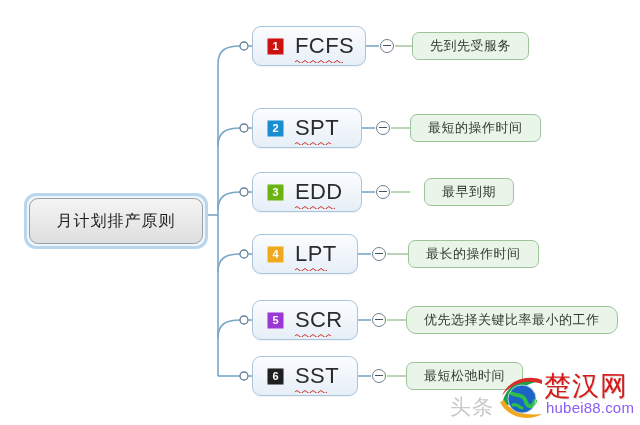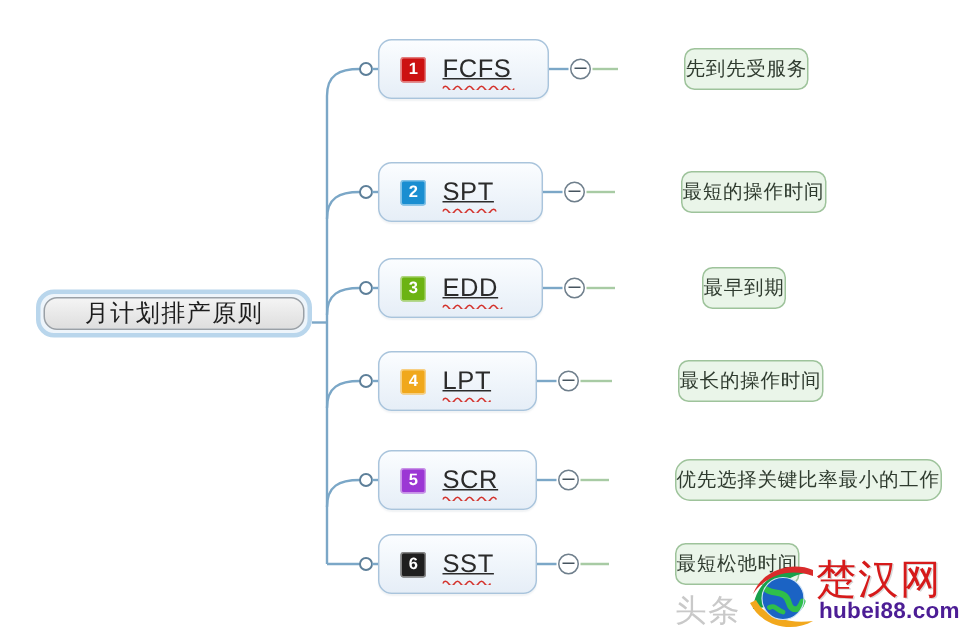--- a/index.html
+++ b/index.html
@@ -30,21 +30,21 @@
     height: 425px;
     pointer-events: none;
   }
 
   
   .root-node {
     position: absolute;
     left: 24px;
     top: 193px;
     width: 184px;
-    height: 32px;
+    height: 56px;
     box-sizing: border-box;
     border: 3px solid #b9d6ec;
     border-radius: 12px;
     padding: 2px;
     background: #eef5fb;
   }
   .root-inner {
     width: 100%;
     height: 100%;
     box-sizing: border-box;
@@ -88,49 +88,47 @@
     color: #ffffff;
     font-family: "Liberation Sans", sans-serif;
     box-shadow: inset 0 0 0 1px rgba(255,255,255,0.45);
   }
   .acronym-wrap {
     margin-left: 11px;
     position: relative;
     display: inline-block;
   }
   .acronym {
-    font-size: 17px;
+    font-size: 22px;
     color: #2b2b2b;
     letter-spacing: 0.4px;
     white-space: nowrap;
     font-family: "Liberation Sans", sans-serif;
-    text-decoration: underline;
   }
   .squiggle {
     display: block;
     position: absolute;
     left: 0;
     right: 0;
     bottom: -4px;
     height: 4px;
   }
 
   
   .leaf-node {
     position: absolute;
     box-sizing: border-box;
     height: 28px;
     border: 1px solid #9ec39b;
     border-radius: 7px;
     background: #eaf5e9;
     display: flex;
     align-items: center;
-    padding: 0 0;
-    white-space: nowrap;
-    margin-left: 44px;
+    padding: 0 17px;
+    white-space: nowrap;
   }
   .leaf-label {
     font-size: 13px;
     color: #2f3b2f;
     letter-spacing: 0.5px;
   }
 
   
   .toggle {
     position: absolute;
@@ -178,22 +176,22 @@
     letter-spacing: 1px;
     line-height: 1;
     white-space: nowrap;
     text-shadow: 1px 1px 0 rgba(0,0,0,0.15);
   }
   .wm-domain {
     position: absolute;
     left: 546px;
     top: 400px;
     font-size: 15px;
-    font-weight: bold;
-    color: #4c1d95;
+    font-weight: normal;
+    color: #8b5cf6;
     letter-spacing: 0.2px;
     line-height: 1;
     white-space: nowrap;
   }
 </style>
 </head>
 <body>
 
 <div id="canvas">
 

